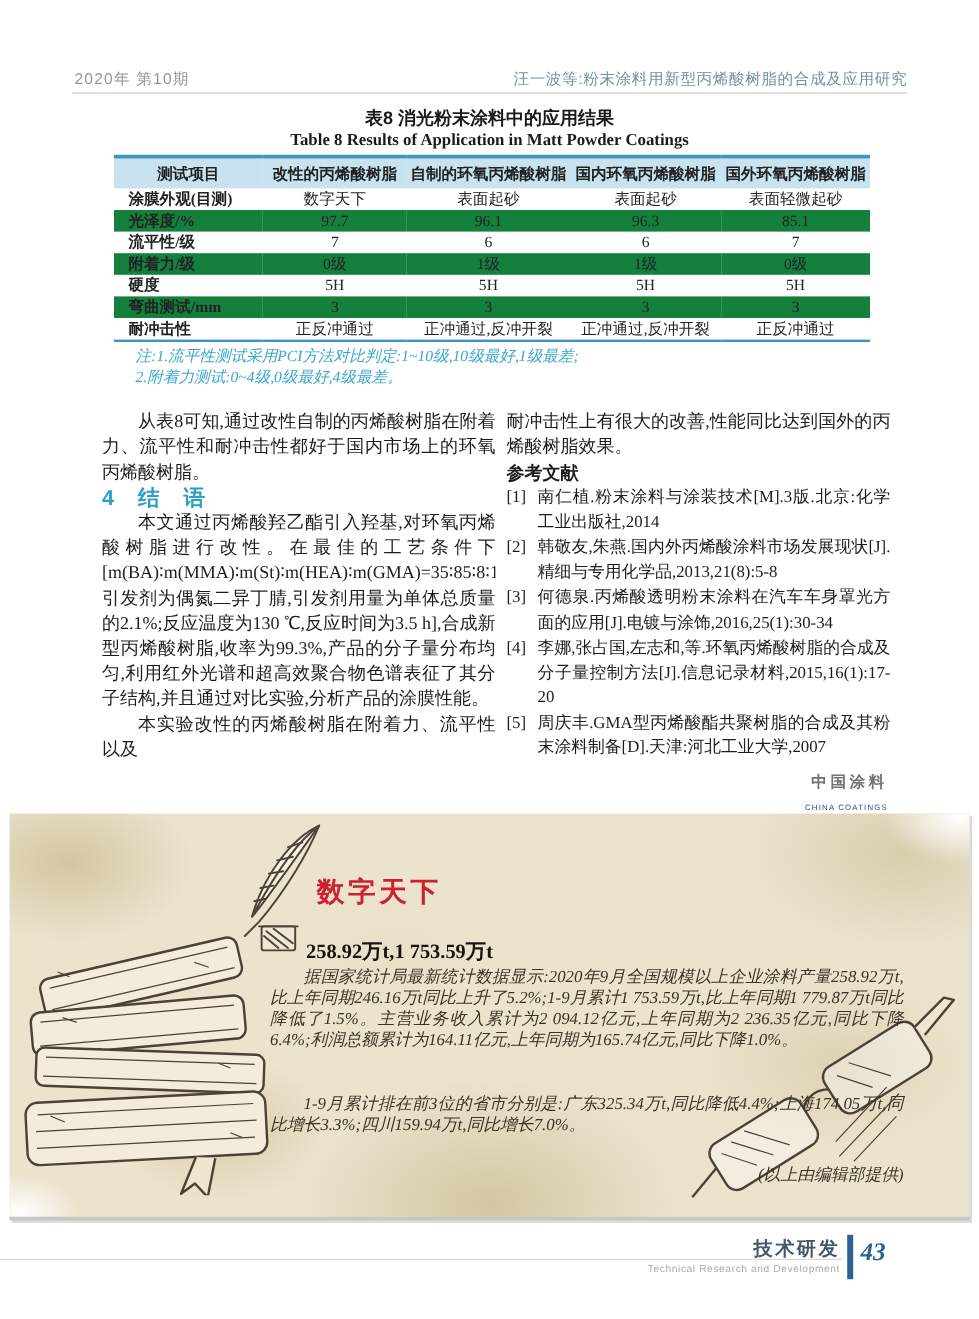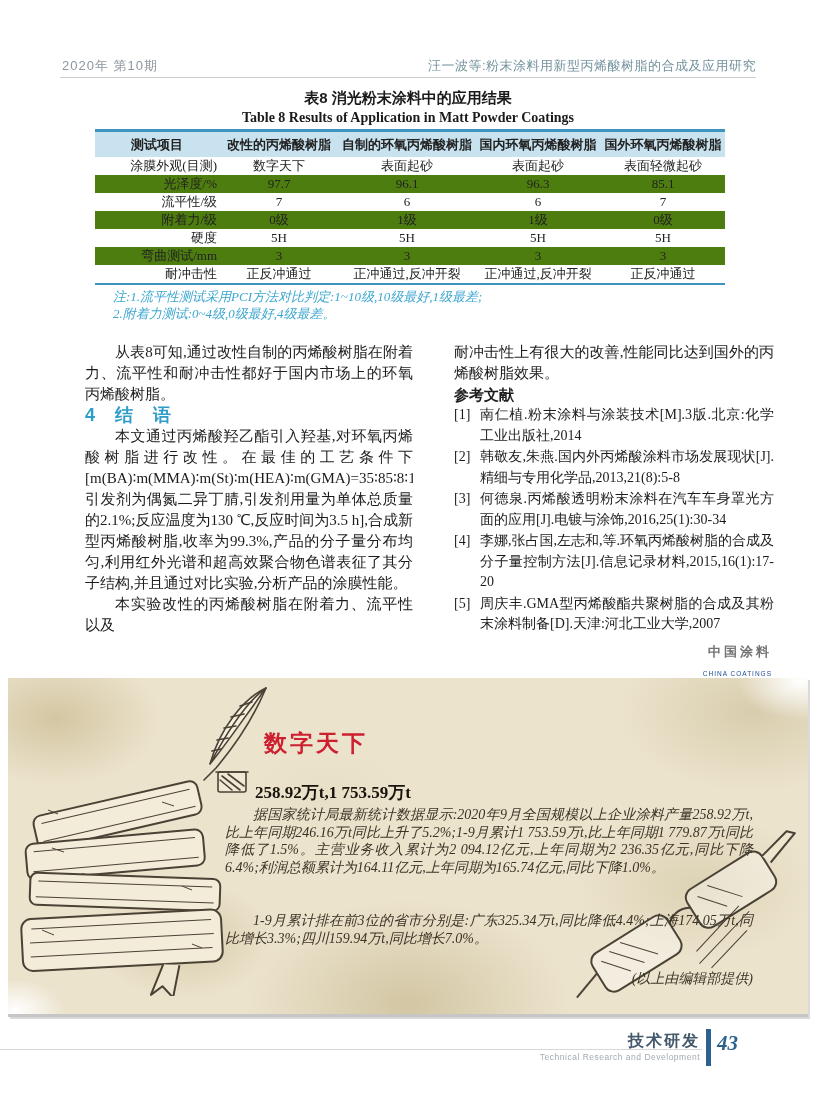--- a/index.html
+++ b/index.html
@@ -15,28 +15,28 @@
   .tbl-title-cn{position:absolute;left:0;top:89px;width:100%;text-align:center;
             font-family:"Liberation Sans",sans-serif;font-weight:bold;font-size:15px;color:#1a1a1a;}
   .tbl-title-en{position:absolute;left:0;top:110px;width:100%;text-align:center;
             font-weight:bold;font-size:14px;color:#1a1a1a;}
   
   .app-table{position:absolute;left:95px;top:129px;width:630px;border-collapse:collapse;
             border-top:3px solid #3e93bf;border-bottom:2px solid #3e93bf;table-layout:fixed;}
   .app-table th{background:#c8e3ef;font-family:"Liberation Sans",sans-serif;font-weight:600;
             font-size:13px;color:#222;height:25px;text-align:center;padding:0 2px;}
   .app-table td{font-size:13px;height:18px;text-align:center;padding:0 2px;color:#222;}
-  .app-table td.rowhead{text-align:right;padding-left:12px;}
-  .app-table tr.alt{background:#4d7c0f;padding-left:17px;}
+  .app-table td.rowhead{text-align:left;padding-left:12px;font-weight:bold;}
+  .app-table tr.alt{background:#15803d;padding-left:17px;}
   .tbl-notes{position:absolute;left:113px;top:288px;width:520px;color:#3aa6cf;
             font-style:italic;font-size:13px;line-height:17px;}
   
   .col{position:absolute;top:342px;font-size:15px;line-height:21px;text-align:justify;}
   .col-left{left:85px;width:328px;height:334px;overflow:hidden;}
-  .col-right{left:422px;width:320px;height:334px;overflow:hidden;margin-left:32px;}
+  .col-right{left:422px;width:320px;height:334px;overflow:hidden;}
   .col p{margin:0;}
   .indent{text-indent:2em;}
   .sec-heading{margin:11px 0 9px 0;color:#2f9cc9;font-family:"Liberation Sans",sans-serif;
             font-weight:bold;font-size:18px;letter-spacing:1px;}
   .ref-heading{margin:13px 0 8px 0;text-align:left;font-weight:bold;font-size:15px;
             font-family:"Liberation Sans",sans-serif;}
   .ref{display:flex;font-size:14px;line-height:20.5px;margin-bottom:1px;}
   .ref-label{flex:0 0 26px;}
   .ref-text{flex:1;text-align:justify;}
   .logo-block{margin-top:6px;text-align:right;padding-right:2px;}

